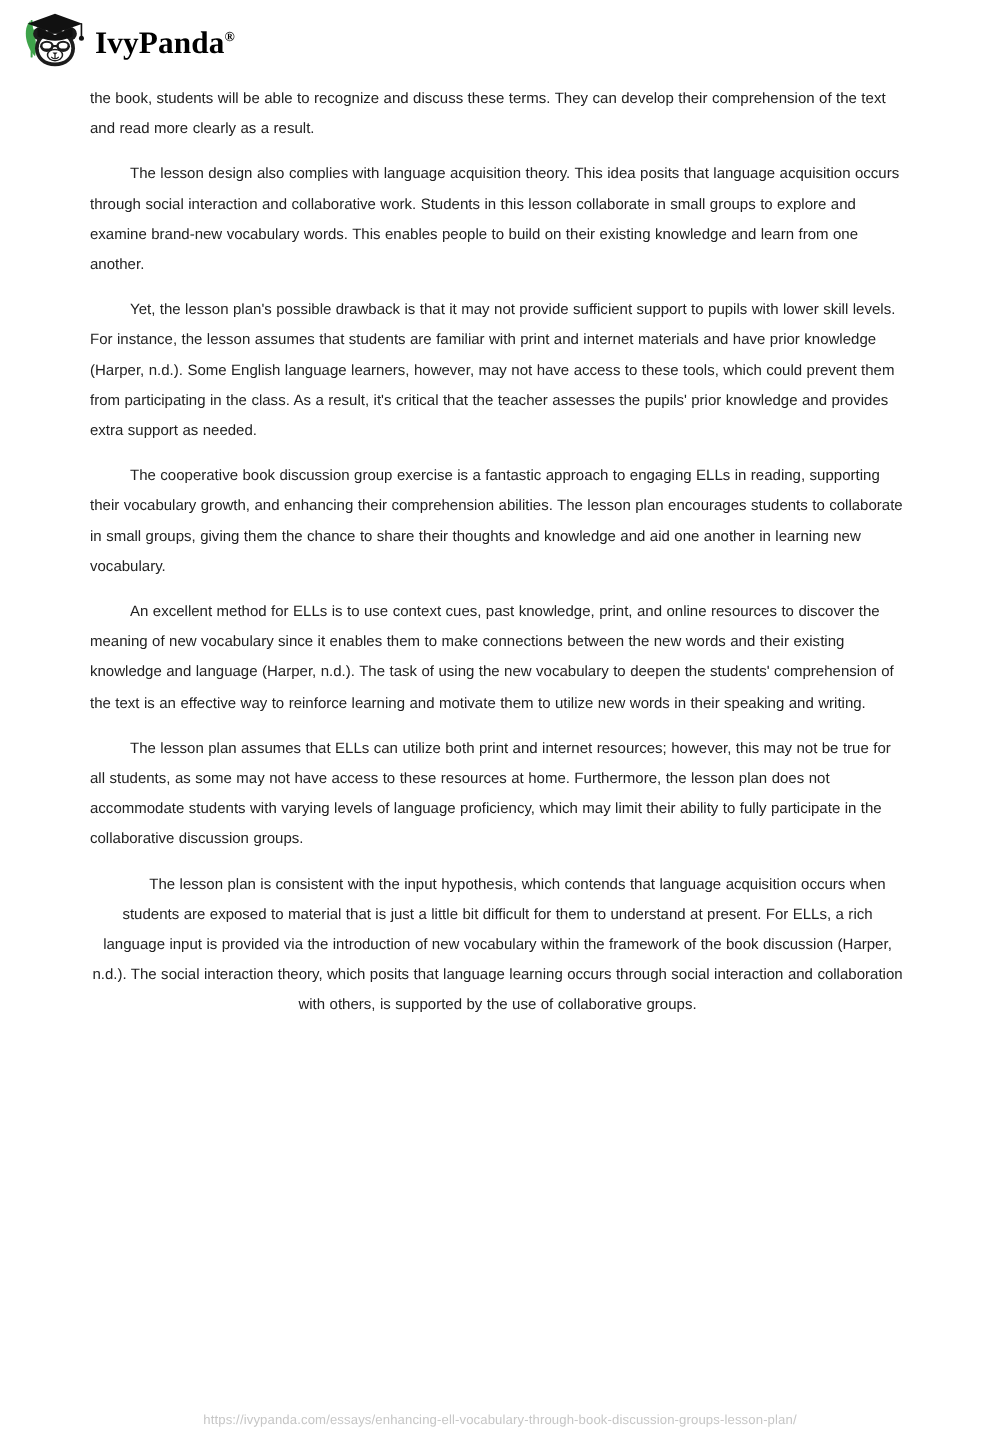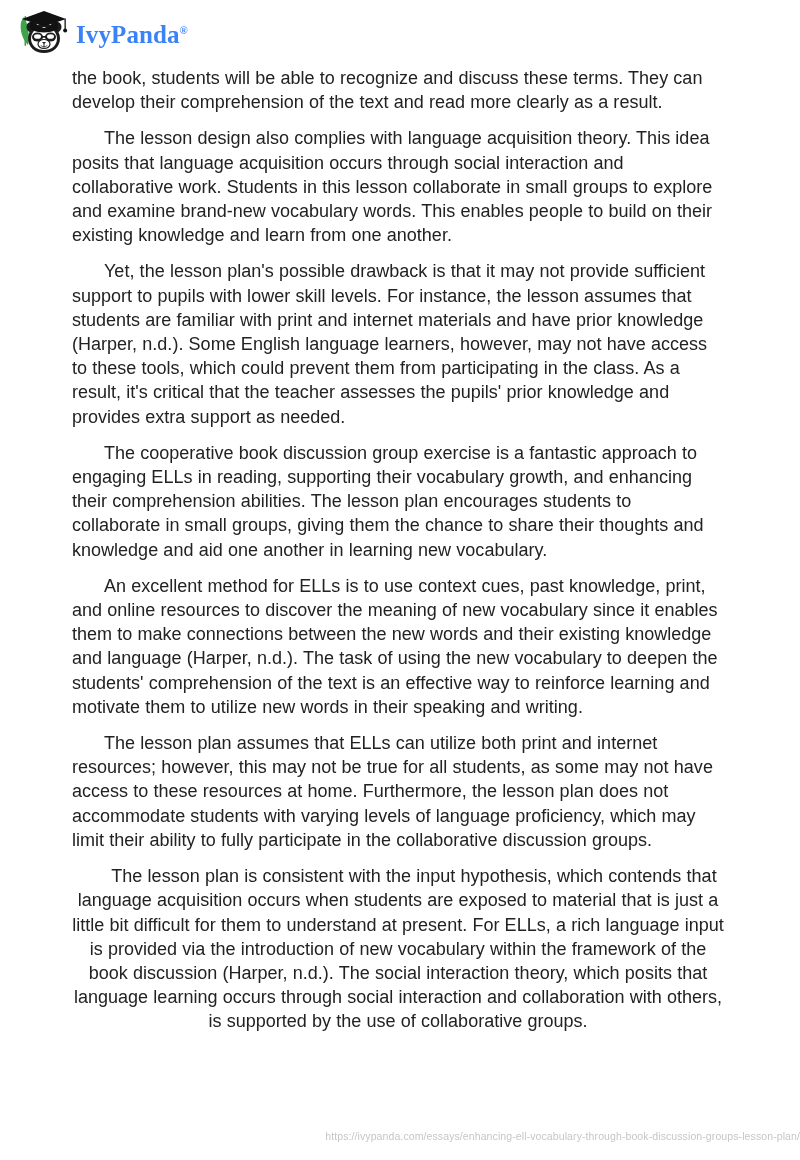--- a/index.html
+++ b/index.html
@@ -38,21 +38,21 @@
     width: 54px;
     height: 46px;
     display: block;
     flex: none;
   }
   .brand-wordmark {
     font-family: "Liberation Serif", "DejaVu Serif", serif;
     font-weight: bold;
     font-size: 25px;
     line-height: 1;
-    color: #3b82f6;
+    color: #000000;
     letter-spacing: 0.1px;
     white-space: nowrap;
     position: relative;
     top: 2px;
   }
   .brand-wordmark .reg {
     font-size: 11px;
     vertical-align: super;
     font-weight: bold;
   }
@@ -71,21 +71,21 @@
 
   
   .page-body {
     position: absolute;
     left: 72px;
     top: 66px;
     width: 652px;
   }
   .para {
     margin: 0 0 12px 0;
-    font-size: 18px;
+    font-size: 12px;
     line-height: 24.2px;
     text-align: left;
     color: #222222;
     text-indent: 32px;
     letter-spacing: 0.01px;
     word-spacing: 0.2px;
   }
   .para.no-indent {
     text-indent: 0;
   }
@@ -93,21 +93,21 @@
     margin-bottom: 0;
     text-align: center;
   }
 
   
   .page-footer {
     position: absolute;
     left: 0;
     right: 0;
     bottom: 16px;
-    text-align: right;
+    text-align: center;
   }
   .footer-url {
     font-size: 10.5px;
     color: #c6c6c6;
     letter-spacing: 0.1px;
     font-family: "Liberation Sans Narrow", "Liberation Sans", sans-serif;
     text-decoration: none;
     white-space: nowrap;
   }
 </style>

